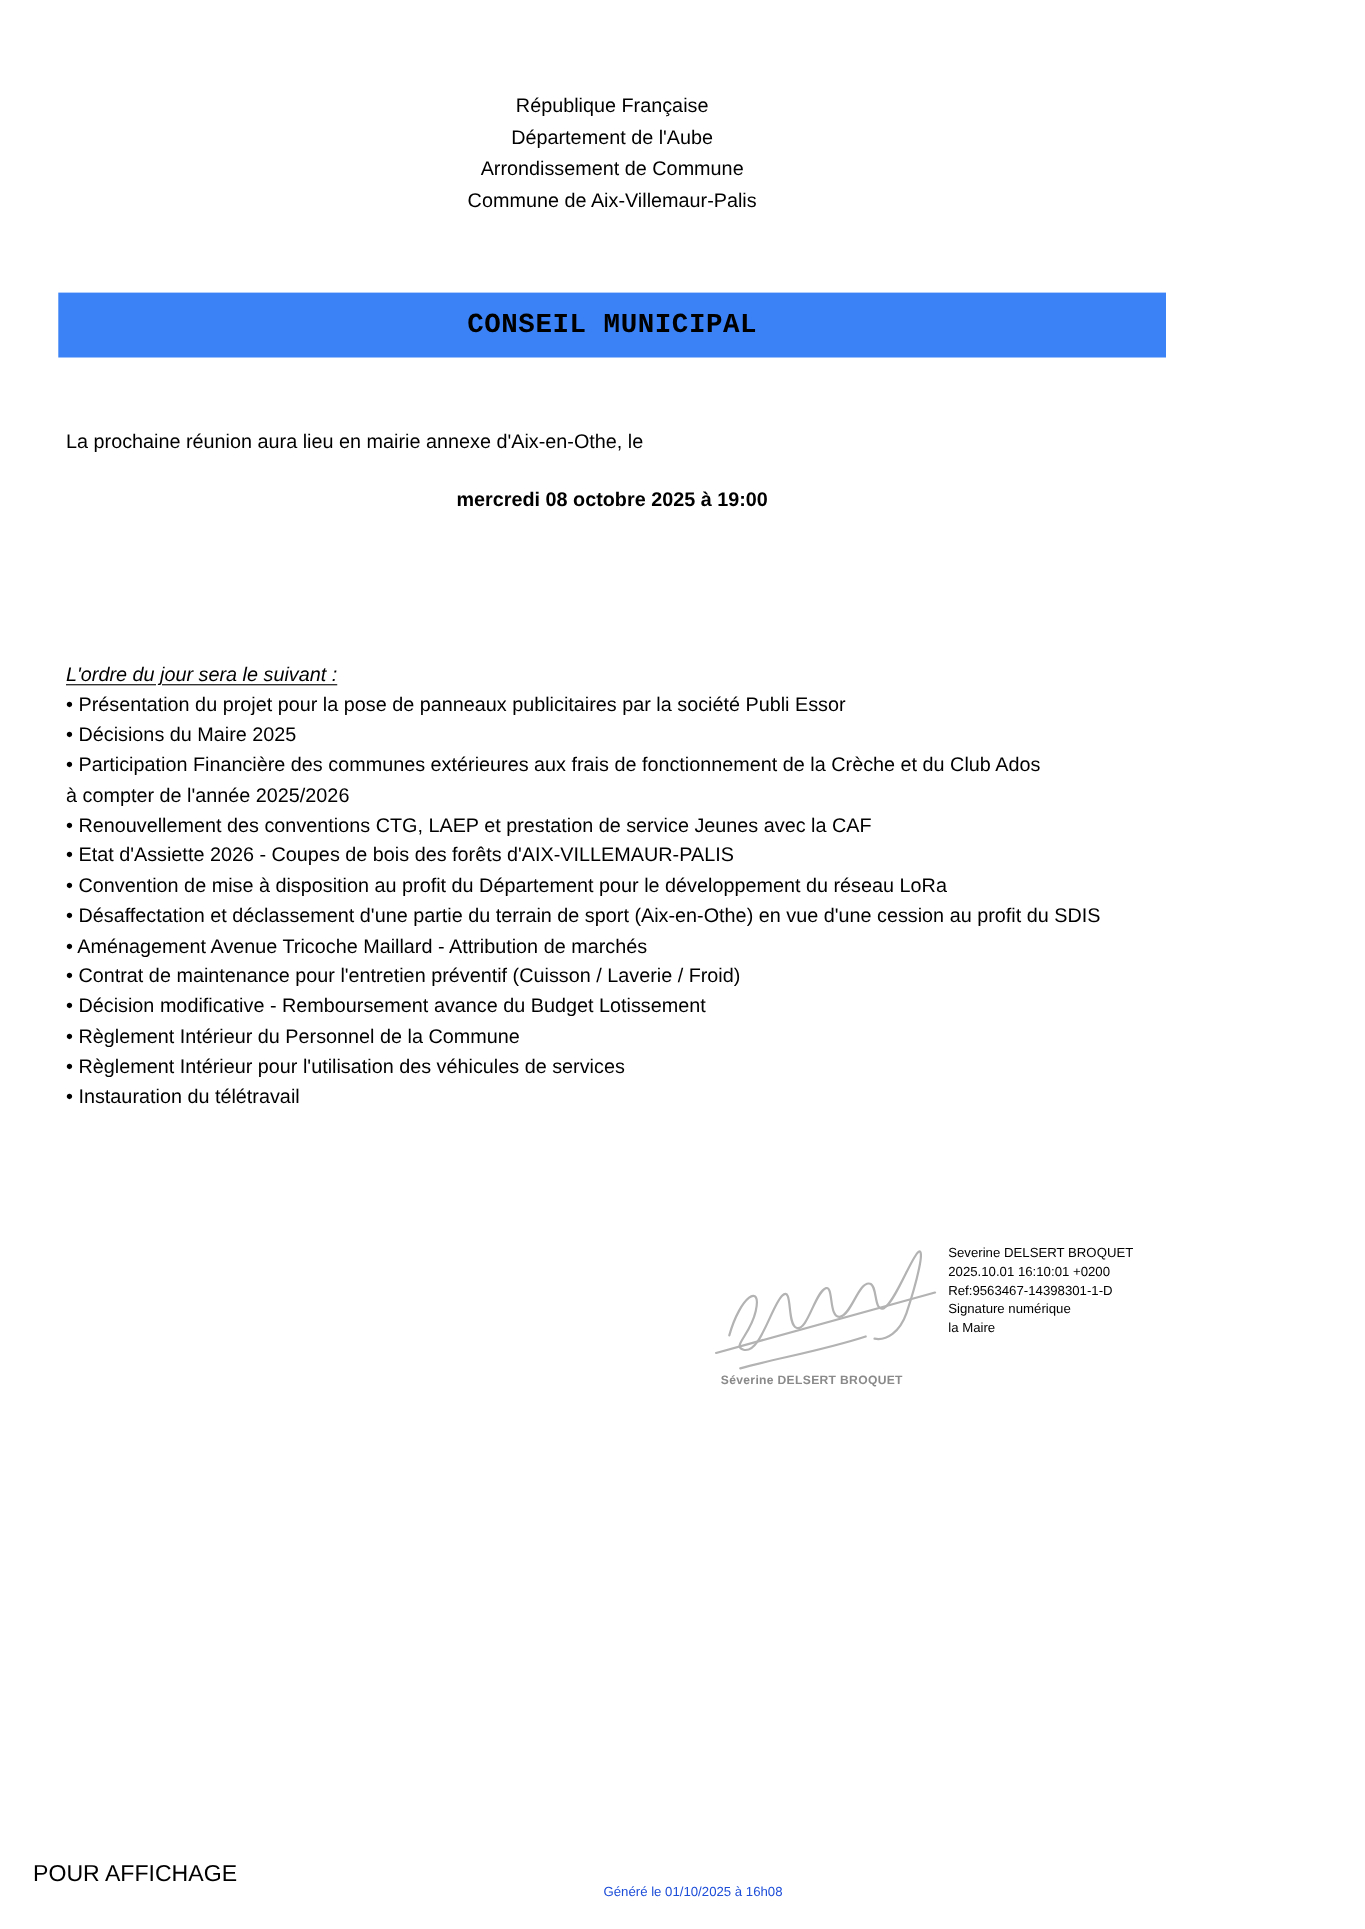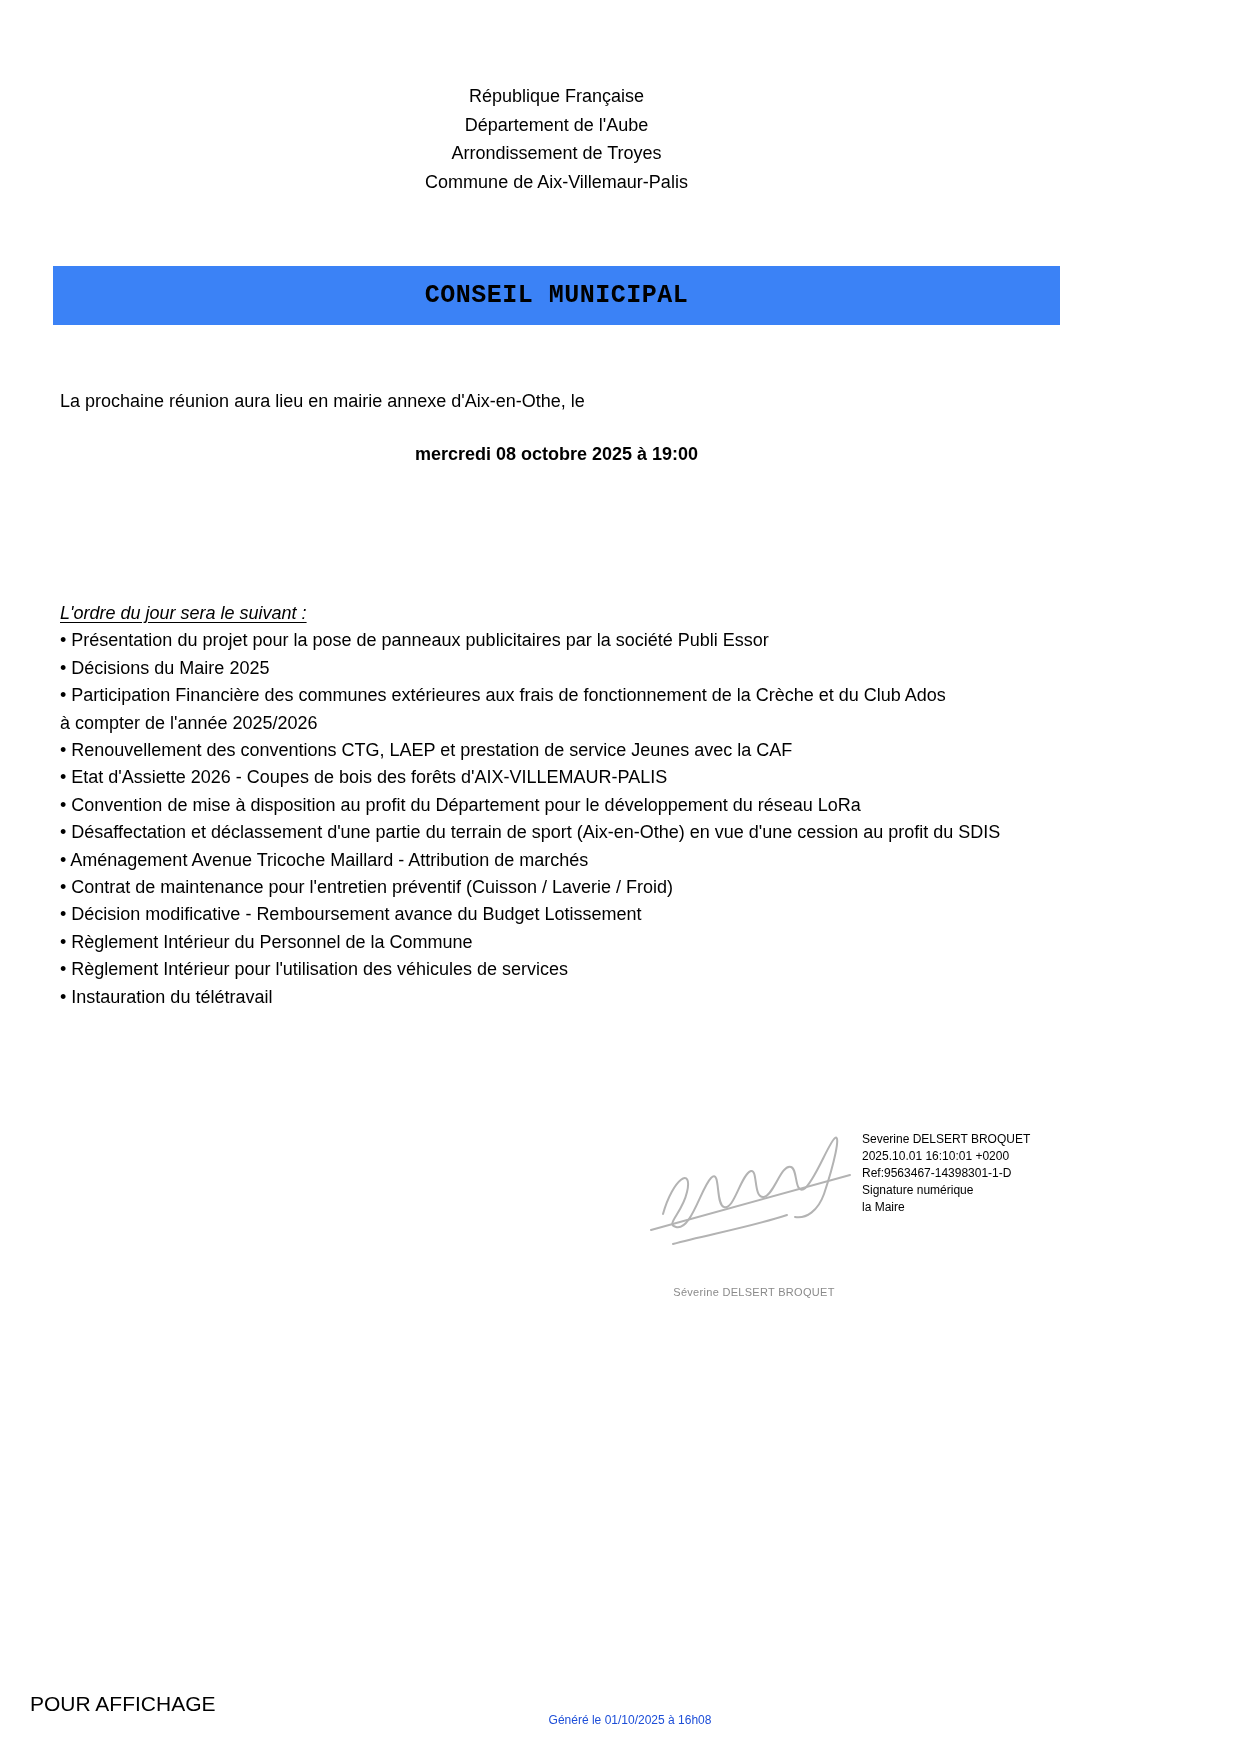--- a/index.html
+++ b/index.html
@@ -40,24 +40,23 @@
   }
   .agenda-item {
     white-space:pre-wrap;
     text-align:justify;
   }
   .agenda-item::before { content:"\2022  "; }
   .sig-scribble {
     position:absolute; top:1118px; left:645px; width:218px; height:132px;
   }
   .sig-caption {
-    position:absolute; top:1249px; left:648px; width:212px;
-    text-align:center; font-size:11px; font-weight:normal; color:#8a8a8a;
+    position:absolute; top:1249px; left:632px; width:212px;
+    text-align:center; font-size:11px; font-weight:bold; color:#8a8a8a;
     letter-spacing:0.3px;
-    margin-top:37px;
   }
   .sig-text {
     position:absolute; top:1131px; left:862px; width:330px;
     font-size:12px; line-height:17px;
   }
   .footer-left {
     position:absolute; top:1692px; left:30px;
     font-size:21px;
   }
   .footer-right {
@@ -66,21 +65,21 @@
   }
 </style>
 </head>
 <body>
 
 <div class="page">
 
   <div class="header-block">
     <div>République Française</div>
     <div>Département de l'Aube</div>
-    <div>Arrondissement de Troyes</div>
+    <div>Arrondissement de Commune</div>
     <div>Commune de Aix-Villemaur-Palis</div>
   </div>
 
   <div class="banner">
     <span>CONSEIL MUNICIPAL</span>
   </div>
 
   <div class="intro-line">La prochaine réunion aura lieu en mairie annexe d'Aix-en-Othe, le</div>
 
   <div class="date-line">mercredi 08 octobre 2025 à 19:00</div>

